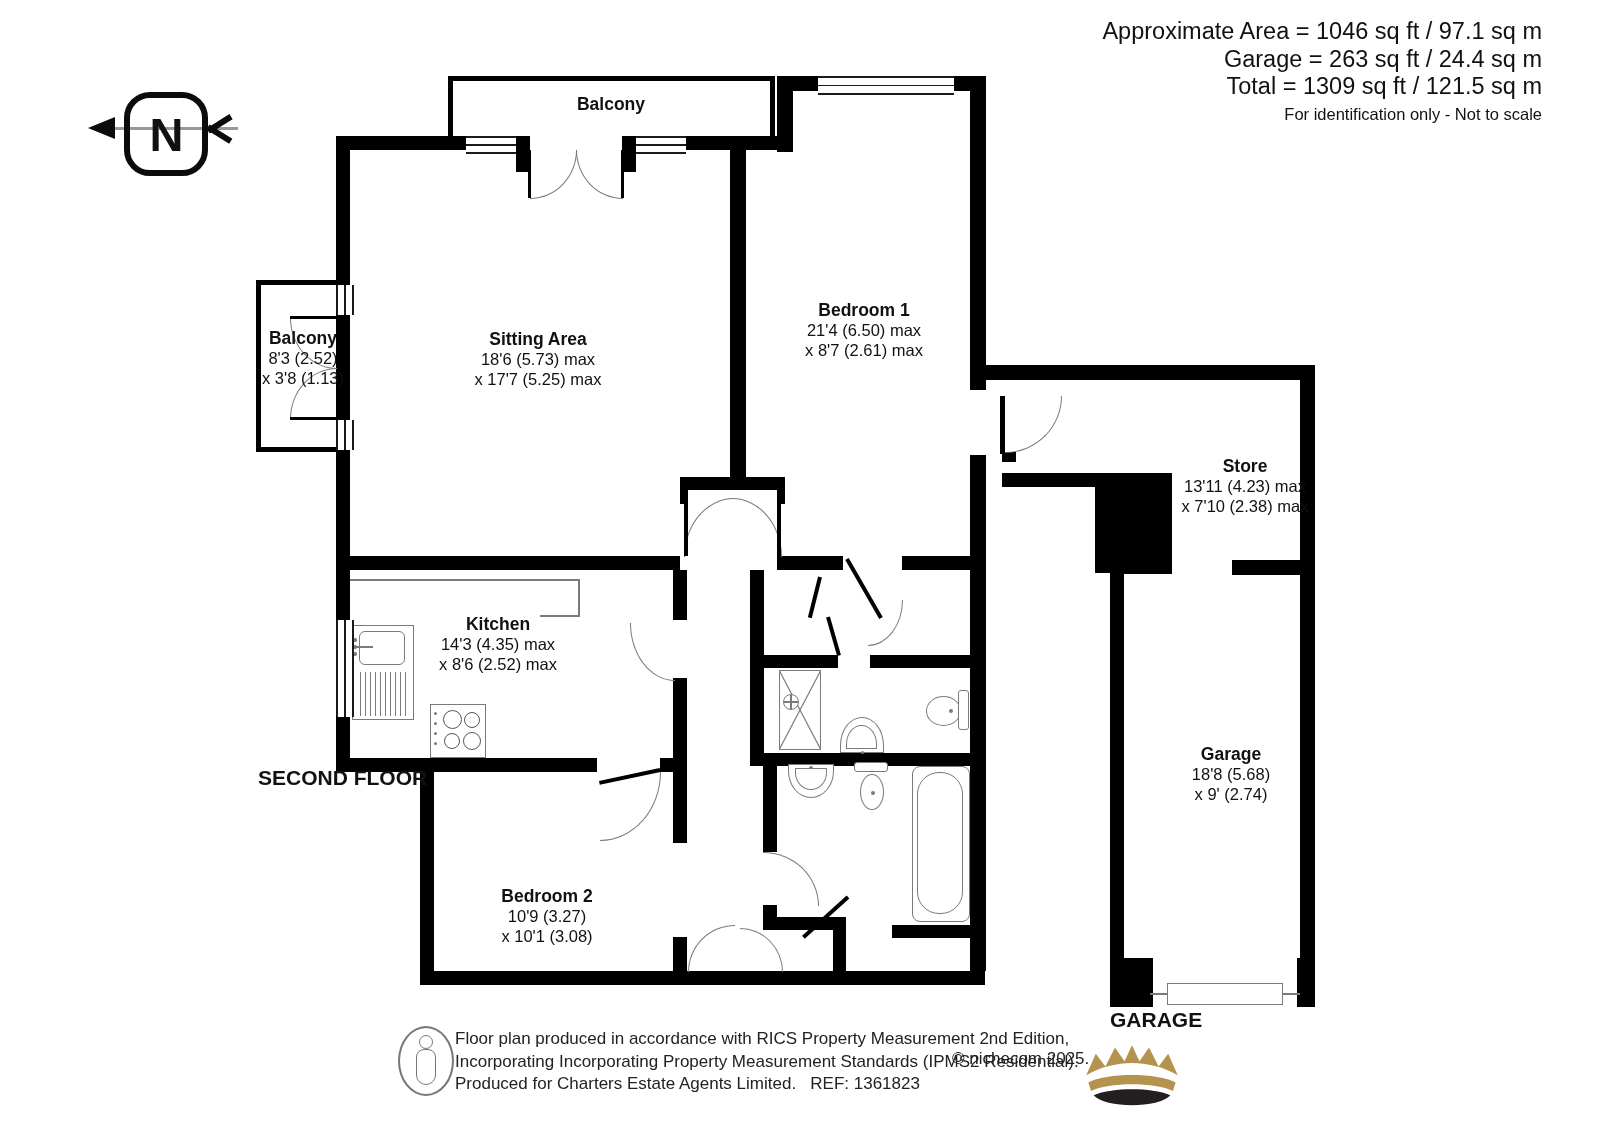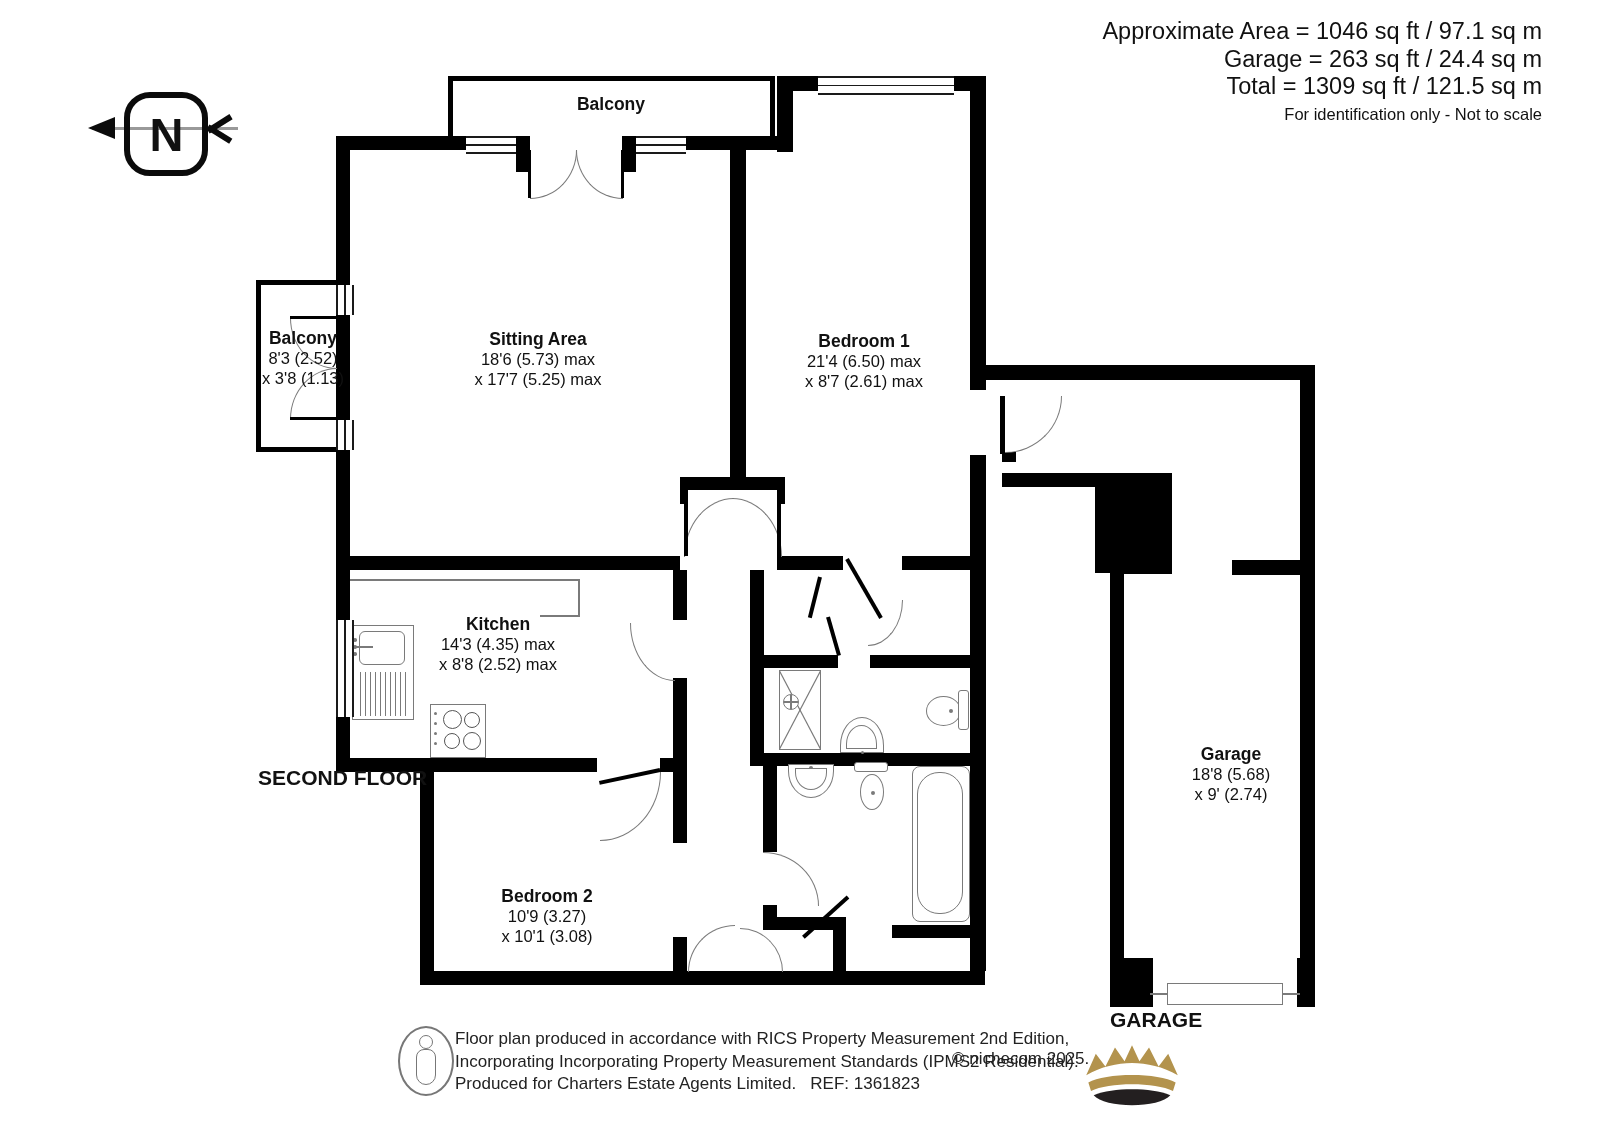--- a/index.html
+++ b/index.html
@@ -151,34 +151,39 @@
   <div class="gline" style="left:1283px;top:993px;width:17px;height:2px;z-index:4;"></div>
 
   <div class="lbl" style="left:611px;top:94px;">
     <div class="rn">Balcony</div>
   </div>
   <div class="lbl" style="left:538px;top:329px;">
     <div class="rn">Sitting Area</div>
     <div class="rd">18'6 (5.73) max</div>
     <div class="rd">x 17'7 (5.25) max</div>
   </div>
-  <div class="lbl" style="left:864px;top:300px;margin-top:31px;">
+  <div class="lbl" style="left:864px;top:300px;">
     <div class="rn">Bedroom 1</div>
     <div class="rd">21'4 (6.50) max</div>
     <div class="rd">x 8'7 (2.61) max</div>
   </div>
   <div class="lbl" style="left:303px;top:328px;">
     <div class="rn">Balcony</div>
     <div class="rd">8'3 (2.52)</div>
     <div class="rd">x 3'8 (1.13)</div>
   </div>
+  <div class="lbl" style="left:1245px;top:456px;">
+    <div class="rn">Store</div>
+    <div class="rd">13'11 (4.23) max</div>
+    <div class="rd">x 7'10 (2.38) max</div>
+  </div>
   <div class="lbl" style="left:498px;top:614px;">
     <div class="rn">Kitchen</div>
     <div class="rd">14'3 (4.35) max</div>
-    <div class="rd">x 8'8 (2.52) max</div>
+    <div class="rd">x 8'6 (2.52) max</div>
   </div>
   <div class="lbl" style="left:547px;top:886px;">
     <div class="rn">Bedroom 2</div>
     <div class="rd">10'9 (3.27)</div>
     <div class="rd">x 10'1 (3.08)</div>
   </div>
   <div class="lbl" style="left:1231px;top:744px;">
     <div class="rn">Garage</div>
     <div class="rd">18'8 (5.68)</div>
     <div class="rd">x 9' (2.74)</div>

